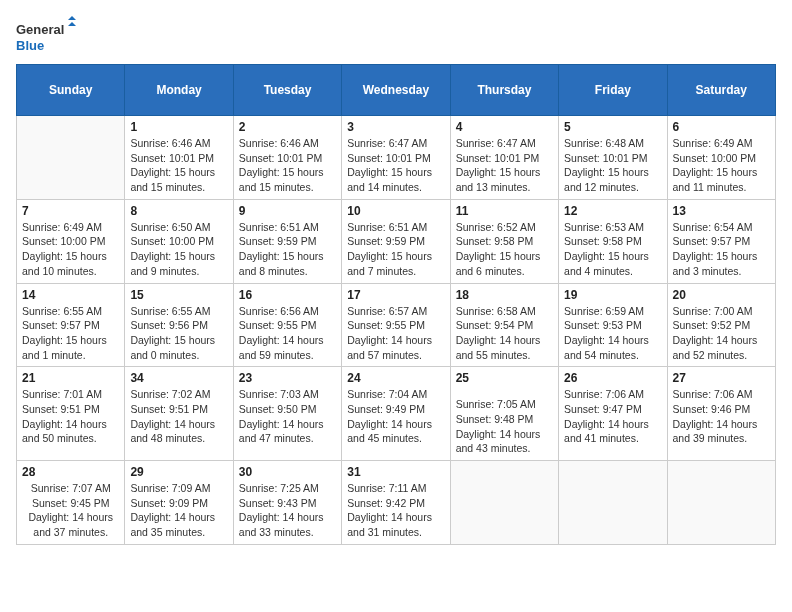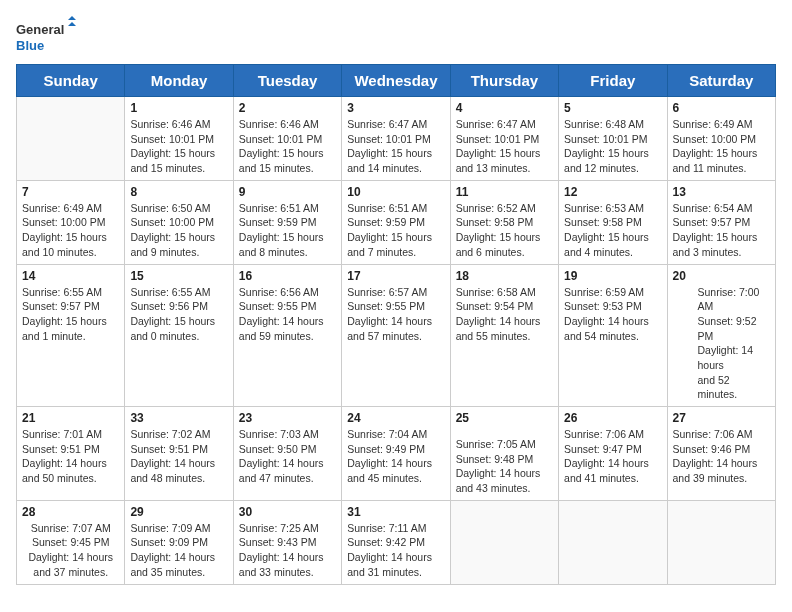--- a/index.html
+++ b/index.html
@@ -37,22 +37,22 @@
     .calendar {
       width: 100%;
       border-collapse: collapse;
       margin-top: 8px;
       font-size: 11px;
     }
     .calendar th {
       background-color: #2a6ebb;
       color: #fff;
       text-align: center;
-      padding: 7px 4px;
-      font-size: 15px;
+      padding: 18px 4px;
+      font-size: 12px;
       font-weight: bold;
       border: 1px solid #1a5ea0;
     }
     .calendar td {
       border: 1px solid #ccc;
       vertical-align: top;
       padding: 4px 5px;
       width: 108px;
       min-height: 80px;
       background: #fff;
@@ -238,36 +238,36 @@
         </td>
         <td>
           <span class="day-number">19</span>
           <div class="day-info" style="white-space: pre-line;">Sunrise: 6:59 AM
 Sunset: 9:53 PM
 Daylight: 14 hours
 and 54 minutes.</div>
         </td>
         <td>
           <span class="day-number">20</span>
-          <div class="day-info" style="white-space: pre-line; margin-left: 25px;">Sunrise: 7:00 AM
+          <div class="day-info" style="white-space: pre-line;">Sunrise: 7:00 AM
 Sunset: 9:52 PM
 Daylight: 14 hours
 and 52 minutes.</div>
         </td>
       </tr>
       <tr>
         <td>
           <span class="day-number">21</span>
           <div class="day-info" style="white-space: pre-line;">Sunrise: 7:01 AM
 Sunset: 9:51 PM
 Daylight: 14 hours
 and 50 minutes.</div>
         </td>
         <td>
-          <span class="day-number">33</span>
+          <span class="day-number">34</span>
           <div class="day-info" style="white-space: pre-line;">Sunrise: 7:02 AM
 Sunset: 9:51 PM
 Daylight: 14 hours
 and 48 minutes.</div>
         </td>
         <td>
           <span class="day-number">23</span>
           <div class="day-info" style="white-space: pre-line;">Sunrise: 7:03 AM
 Sunset: 9:50 PM
 Daylight: 14 hours

